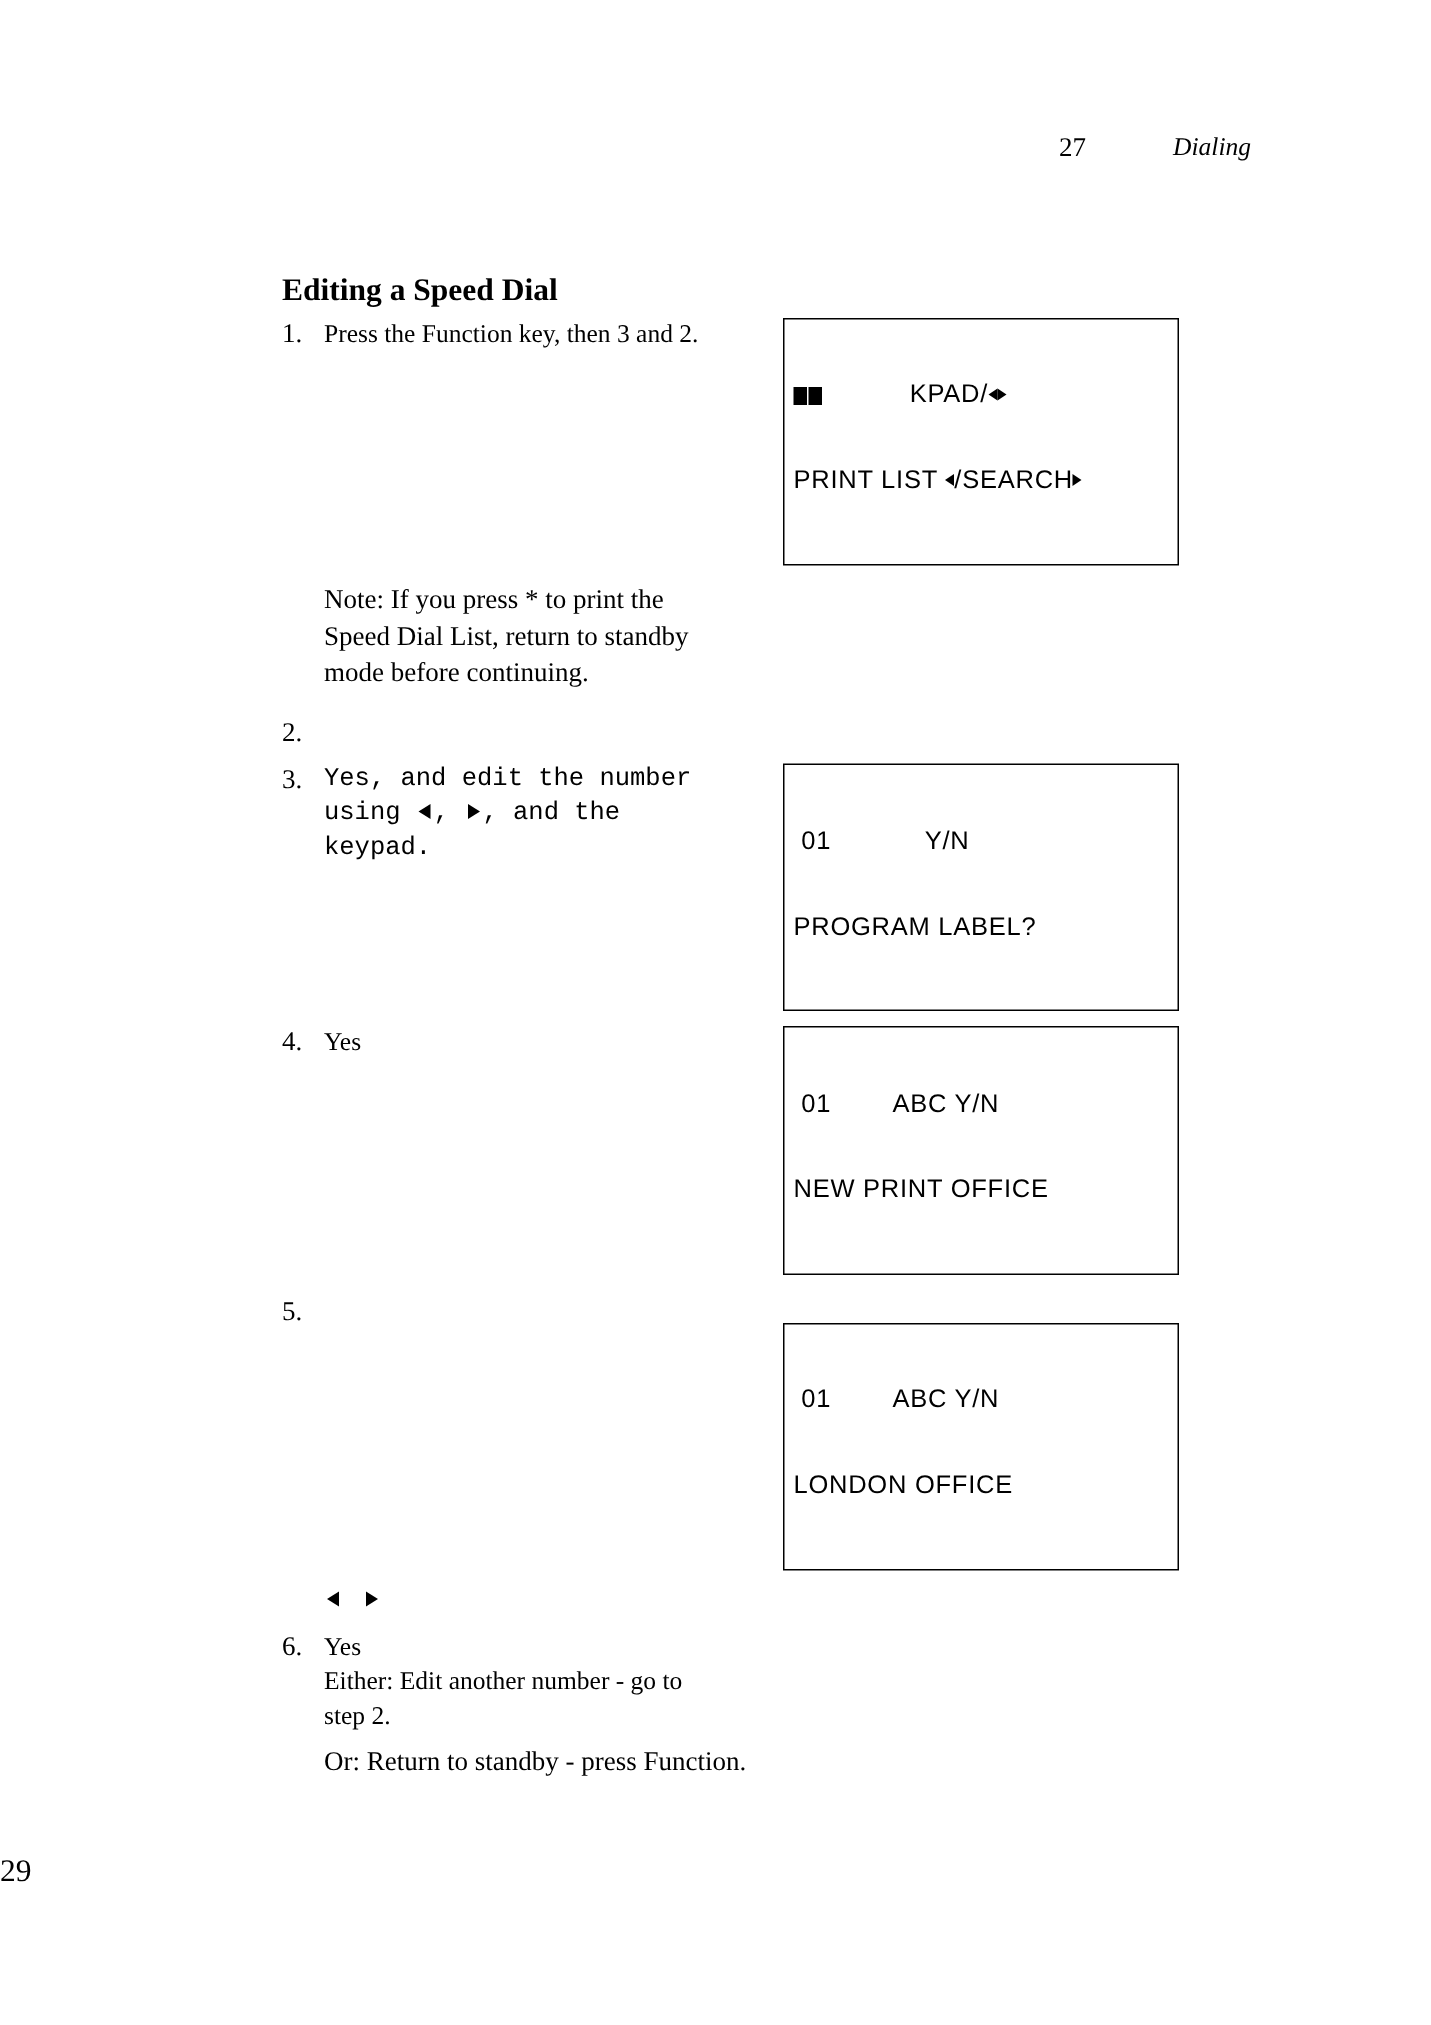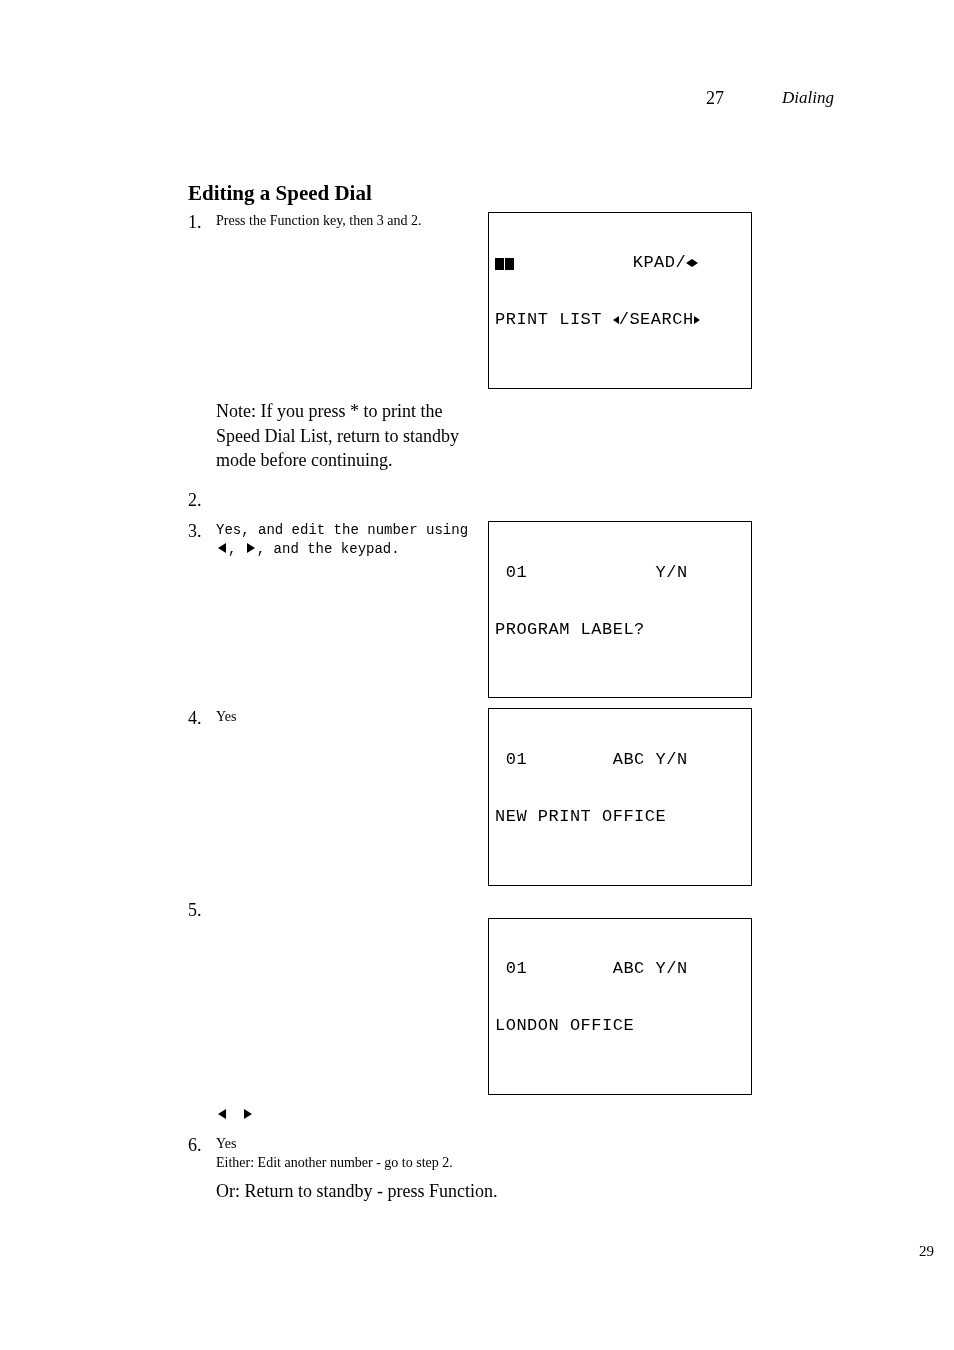--- a/index.html
+++ b/index.html
@@ -48,38 +48,39 @@
     align-items: flex-start;
     width: 300px;
     flex-shrink: 0;
   }
   .step-num {
     width: 28px;
     flex-shrink: 0;
     font-size: 18px;
   }
   .step-text {
-    font-size: 14px;
+    font-size: 17px;
     line-height: 1.35;
   }
   .note-block {
     margin-left: 28px;
     font-size: 18px;
     line-height: 1.35;
     width: 260px;
   }
   .lcd {
     border: 1px solid #000;
     width: 250px;
-    font-family: Liberation Mono, monospace;
+    font-family: Liberation Sans, sans-serif;
     font-size: 17px;
     line-height: 1.15;
-    padding: 2px 6px 20px 6px;
+    padding: 2px 6px 8px 6px;
     white-space: pre;
     letter-spacing: 0.5px;
+    margin-left: 34px;
   }
   .lcd-row {
     display: flex;
     align-items: center;
     height: 18px;
     gap: 0;
   }
   .square {
     display: inline-block;
     width: 9px;
@@ -124,22 +125,22 @@
   }
   .right-col {
     flex: 1;
   }
   .step-spacer { height: 6px; }
   .footer-num {
     position: absolute;
     bottom: 90px;
     left: 0;
     right: 0;
-    text-align: right;
-    font-size: 15px;
+    text-align: left;
+    font-size: 21px;
   }
 </style>
 </head>
 <body>
 
 <div class="page">
   <div class="page-number-top">27</div>
   <div class="chapter-title">Dialing</div>
 
   <div class="content">

